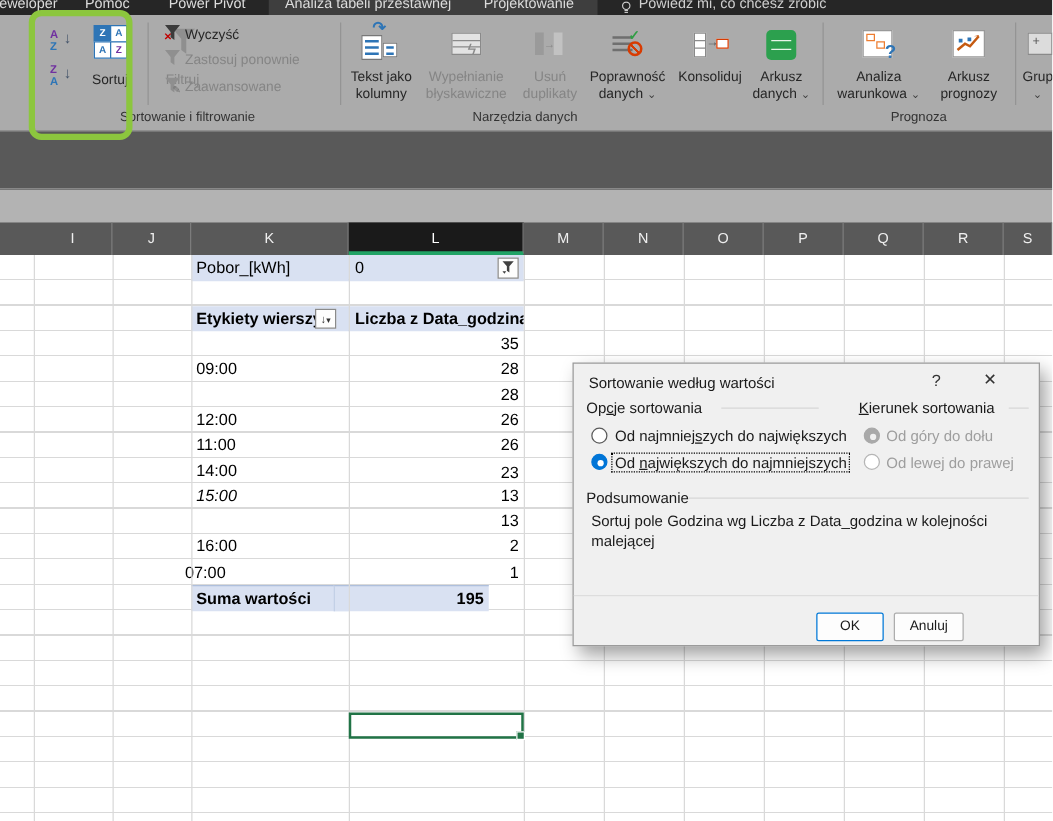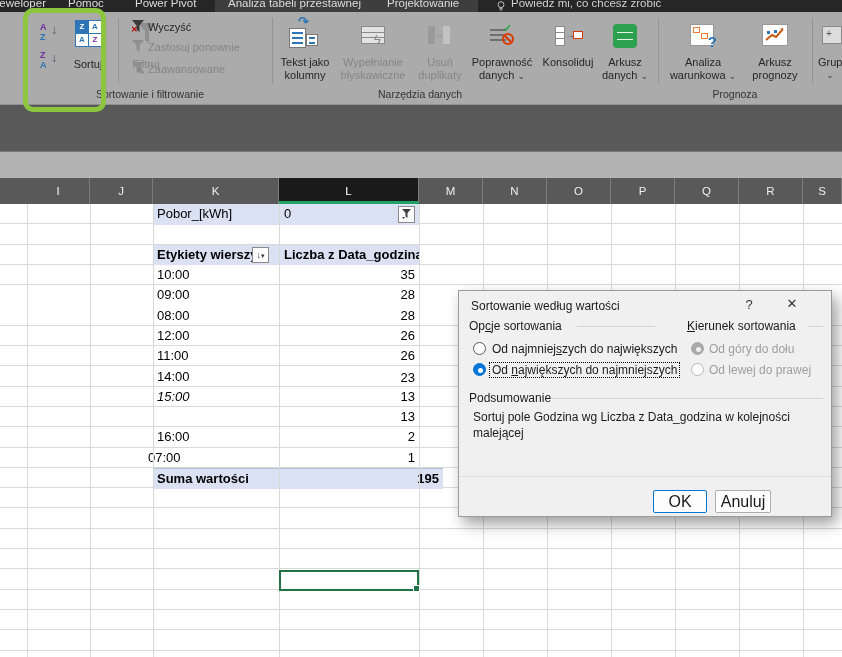--- a/index.html
+++ b/index.html
@@ -123,21 +123,21 @@
   .radio.disabled{border:1px solid #b5b5b5;}
   .radio.dison{background:#a9a9a9;border:1px solid #a9a9a9;}
   .radio.dison:after{content:"";position:absolute;left:4px;top:4px;width:5px;height:5px;border-radius:50%;background:#f0f0f0;}
   .rlabel{position:absolute;font-size:12px;white-space:nowrap;}
   .rlabel.focus{outline:1px dotted #000;padding:0 2px;}
   .dis-txt{color:#9e9e9e;}
   .u{text-decoration:underline;}
   .summary{position:absolute;left:14px;top:118px;width:336px;font-size:12px;line-height:16px;}
   .dlg-div{position:absolute;left:0;top:185px;width:372px;height:1px;background:#dddddd;}
   .dbtn{position:absolute;top:199px;height:23px;background:#fdfdfd;border:1px solid #adadad;border-radius:2px;
-        font-size:16px;text-align:center;line-height:21px;box-sizing:border-box;}
+        font-size:11px;text-align:center;line-height:21px;box-sizing:border-box;}
   .dbtn.default{border:1px solid #0078d7;}
 
   .funnel-wrap{position:absolute;}
 </style>
 </head>
 <body>
 
 <div id="screen">
 
   <div class="tabbar">
@@ -352,29 +352,27 @@
     </div>
 
     <div class="cellrow" style="left:0;top:41px;width:842px;height:20px;">
       <div class="pc bluebg bold" style="left:153px;top:0;width:126px;height:20px;">Etykiety wierszy</div>
       <div class="pc bluebg bold" style="left:279px;top:0;width:140px;height:20px;border-left:1px solid #c3d0e6;">Liczba z Data_godzina</div>
       <div class="dd-btn" style="left:252px;"><span>↓</span><span style="font-size:7px;">▾</span></div>
     </div>
 
     <div id="pivotRows">
         <div class="cellrow" style="left: 0px; top: 61px; width: 842px; height: 20.3px;">
-          <div class="pc" style="left: 153px; top: 0px; width: 126px; height: 20px;">10:00</div>
           <div class="pc right" style="left: 279px; top: 0px; width: 140px; height: 20px;">35</div>
         </div>
         <div class="cellrow" style="left: 0px; top: 81.3px; width: 842px; height: 20.3px;">
           <div class="pc" style="left: 153px; top: 0px; width: 126px; height: 20px;">09:00</div>
           <div class="pc right" style="left: 279px; top: 0px; width: 140px; height: 20px;">28</div>
         </div>
         <div class="cellrow" style="left: 0px; top: 101.6px; width: 842px; height: 20.3px;">
-          <div class="pc" style="left: 153px; top: 0px; width: 126px; height: 20px;">08:00</div>
           <div class="pc right" style="left: 279px; top: 0px; width: 140px; height: 20px;">28</div>
         </div>
         <div class="cellrow" style="left: 0px; top: 121.9px; width: 842px; height: 20.3px;">
           <div class="pc" style="left: 153px; top: 0px; width: 126px; height: 20px;">12:00</div>
           <div class="pc right" style="left: 279px; top: 0px; width: 140px; height: 20px;">26</div>
         </div>
         <div class="cellrow" style="left: 0px; top: 142.2px; width: 692px; height: 20.3px;">
           <div class="pc" style="left: 153px; top: 0px; width: 126px; height: 20px;">11:00</div>
           <div class="pc right" style="left: 279px; top: 0px; width: 140px; height: 20px;">26</div>
         </div>
@@ -394,21 +392,21 @@
           <div class="pc right" style="left: 279px; top: 0px; width: 140px; height: 20px;">2</div>
         </div>
         <div class="cellrow" style="left: 0px; top: 243.7px; width: 842px; height: 20.3px;">
           <div class="pc" style="left: 144px; top: 0px; width: 126px; height: 20px;">07:00</div>
           <div class="pc right" style="left: 279px; top: 0px; width: 140px; height: 20px;">1</div>
         </div>
       </div>
 
     <div class="cellrow" style="left:0;top:264px;width:842px;height:21px;">
       <div class="pc bluebg bold" style="left:153px;top:0;width:126px;height:21px;border-top:1px solid #aebfdc;">Suma wartości</div>
-      <div class="pc bluebg bold right" style="left:279px;top:0;width:164px;height:21px;border-top:1px solid #aebfdc;border-left:1px solid #c3d0e6;padding-left:24px;">195</div>
+      <div class="pc bluebg bold right" style="left:267px;top:0;width:124px;height:21px;border-top:1px solid #aebfdc;border-left:1px solid #c3d0e6;padding-left:24px;">195</div>
     </div>
 
     <div class="selbox">
       <div class="handle"></div>
     </div>
   <div class="vline" style="left: 27px;"></div>
       <div class="vline" style="left: 90px;"></div>
       <div class="vline" style="left: 153px;"></div>
       <div class="vline" style="left: 279px;"></div>
       <div class="vline" style="left: 419px;"></div>

